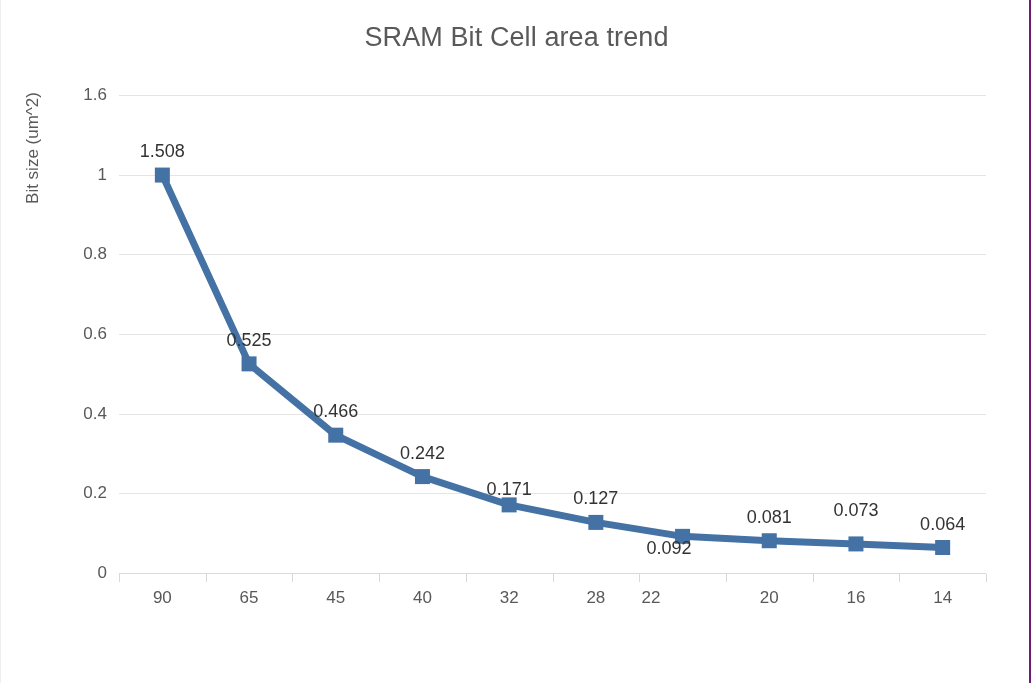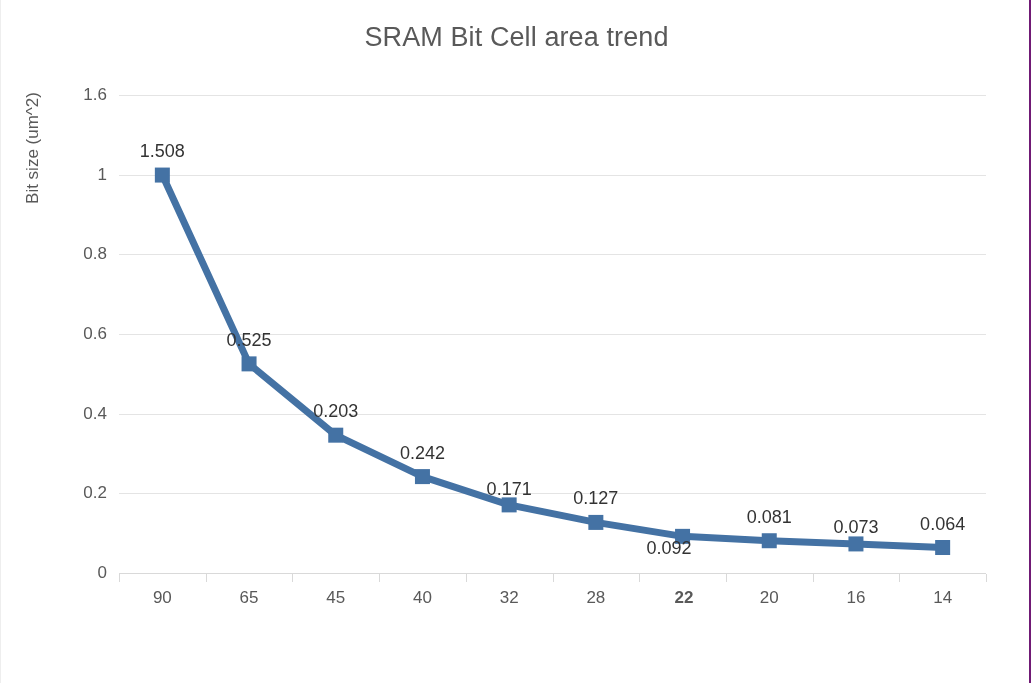--- a/index.html
+++ b/index.html
@@ -190,37 +190,37 @@
           <rect x="469.35" y="419.9116666666667" width="15" height="15" fill="#4472A4"></rect>
           <rect x="556.0500000000001" y="433.85333333333335" width="15" height="15" fill="#4472A4"></rect>
           <rect x="642.75" y="438.235" width="15" height="15" fill="#4472A4"></rect>
           <rect x="729.45" y="441.4216666666667" width="15" height="15" fill="#4472A4"></rect>
           <rect x="816.15" y="445.00666666666666" width="15" height="15" fill="#4472A4"></rect>
         </g>
     </svg>
     <div id="data-labels">
         <div class="data-label" style="left: 43.35px; top: 67.065px;">1.508</div>
         <div class="data-label" style="left: 130.05px; top: 255.875px;">0.525</div>
-        <div class="data-label" style="left: 216.75px; top: 327.177px;">0.203</div>
+        <div class="data-label" style="left: 216.75px; top: 327.177px;">0.466</div>
         <div class="data-label" style="left: 303.45px; top: 368.603px;">0.242</div>
         <div class="data-label" style="left: 390.15px; top: 396.885px; margin-top: 8px;">0.171</div>
         <div class="data-label" style="left: 476.85px; top: 414.412px;">0.127</div>
         <div class="data-label" style="left: 550px; top: 428.353px; margin-top: 36px;">0.092</div>
         <div class="data-label" style="left: 650.25px; top: 432.735px;">0.081</div>
-        <div class="data-label" style="left: 736.95px; top: 443px;">0.073</div>
+        <div class="data-label" style="left: 736.95px; top: 426px;">0.073</div>
         <div class="data-label" style="left: 823.65px; top: 439.507px;">0.064</div>
       </div>
   </div>
 
   <div id="x-tick-labels">
       <div class="x-tick-label" style="left: 43.35px;">90</div>
       <div class="x-tick-label" style="left: 130.05px;">65</div>
       <div class="x-tick-label" style="left: 216.75px; text-align: center;">45</div>
       <div class="x-tick-label" style="left: 303.45px;">40</div>
       <div class="x-tick-label" style="left: 390.15px;">32</div>
       <div class="x-tick-label" style="left: 476.85px;">28</div>
-      <div class="x-tick-label" style="left: 565px; font-weight: bold;">22</div>
+      <div class="x-tick-label" style="left: 532px;">22</div>
       <div class="x-tick-label" style="left: 650.25px;">20</div>
       <div class="x-tick-label" style="left: 736.95px;">16</div>
       <div class="x-tick-label" style="left: 823.65px;">14</div>
     </div>
 
 </div>
 
 </body></html>

